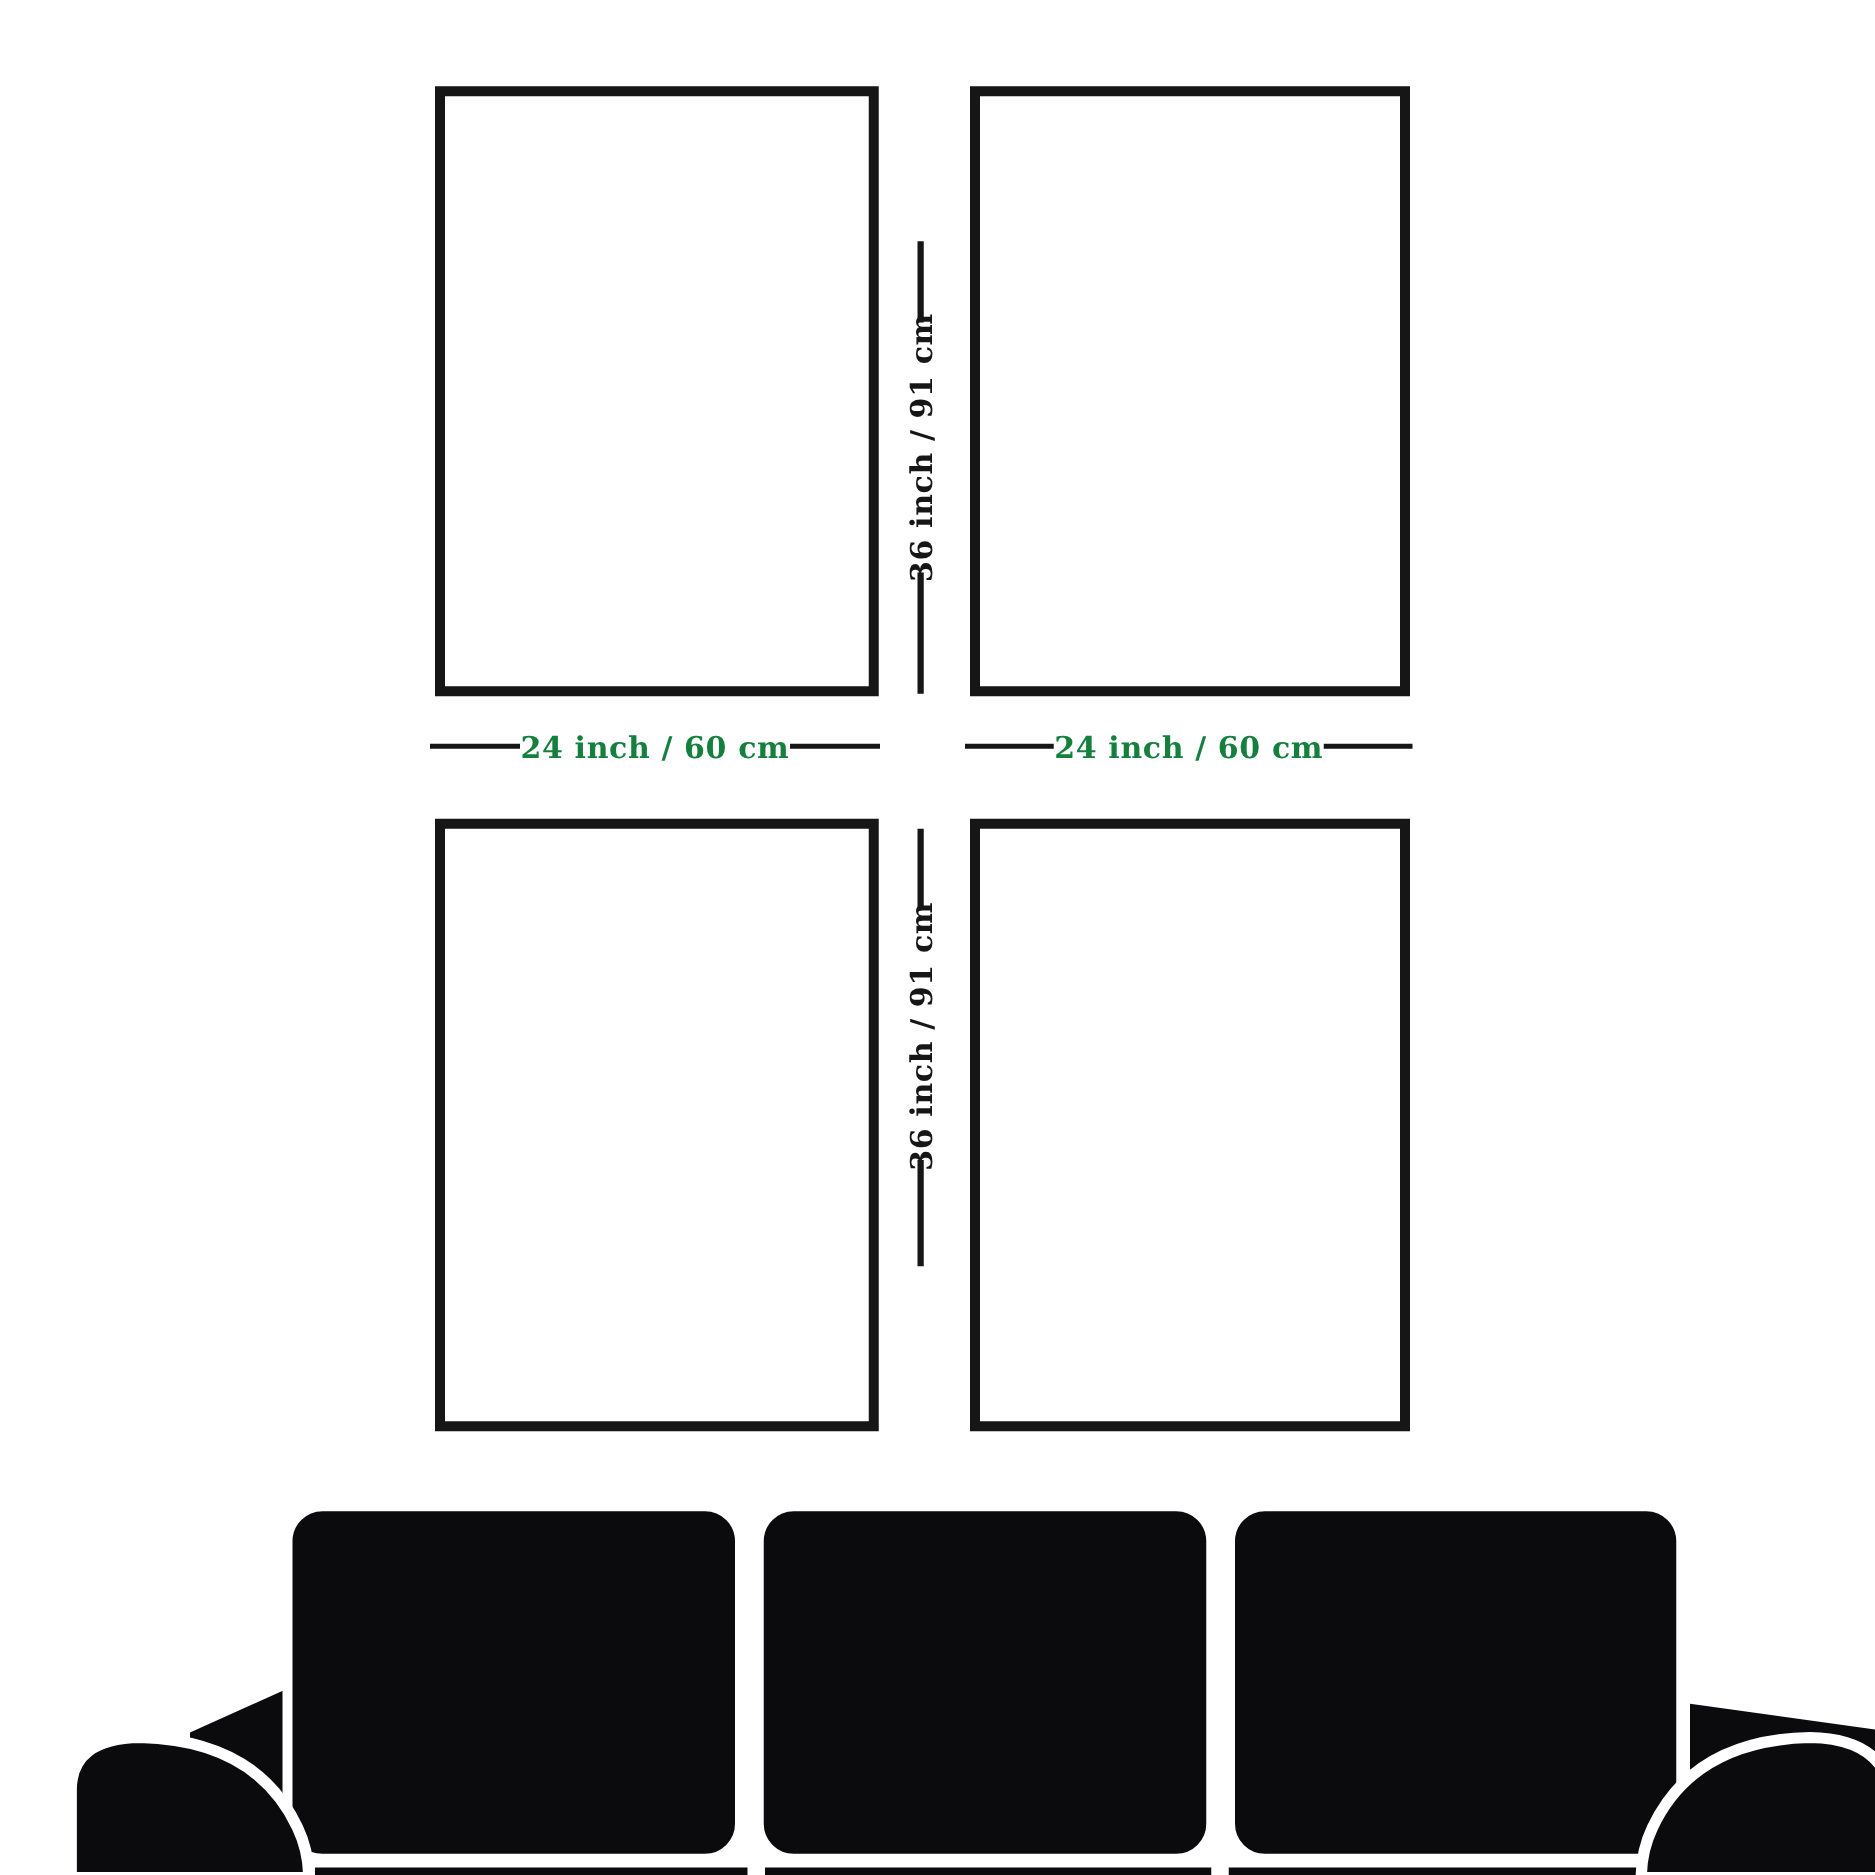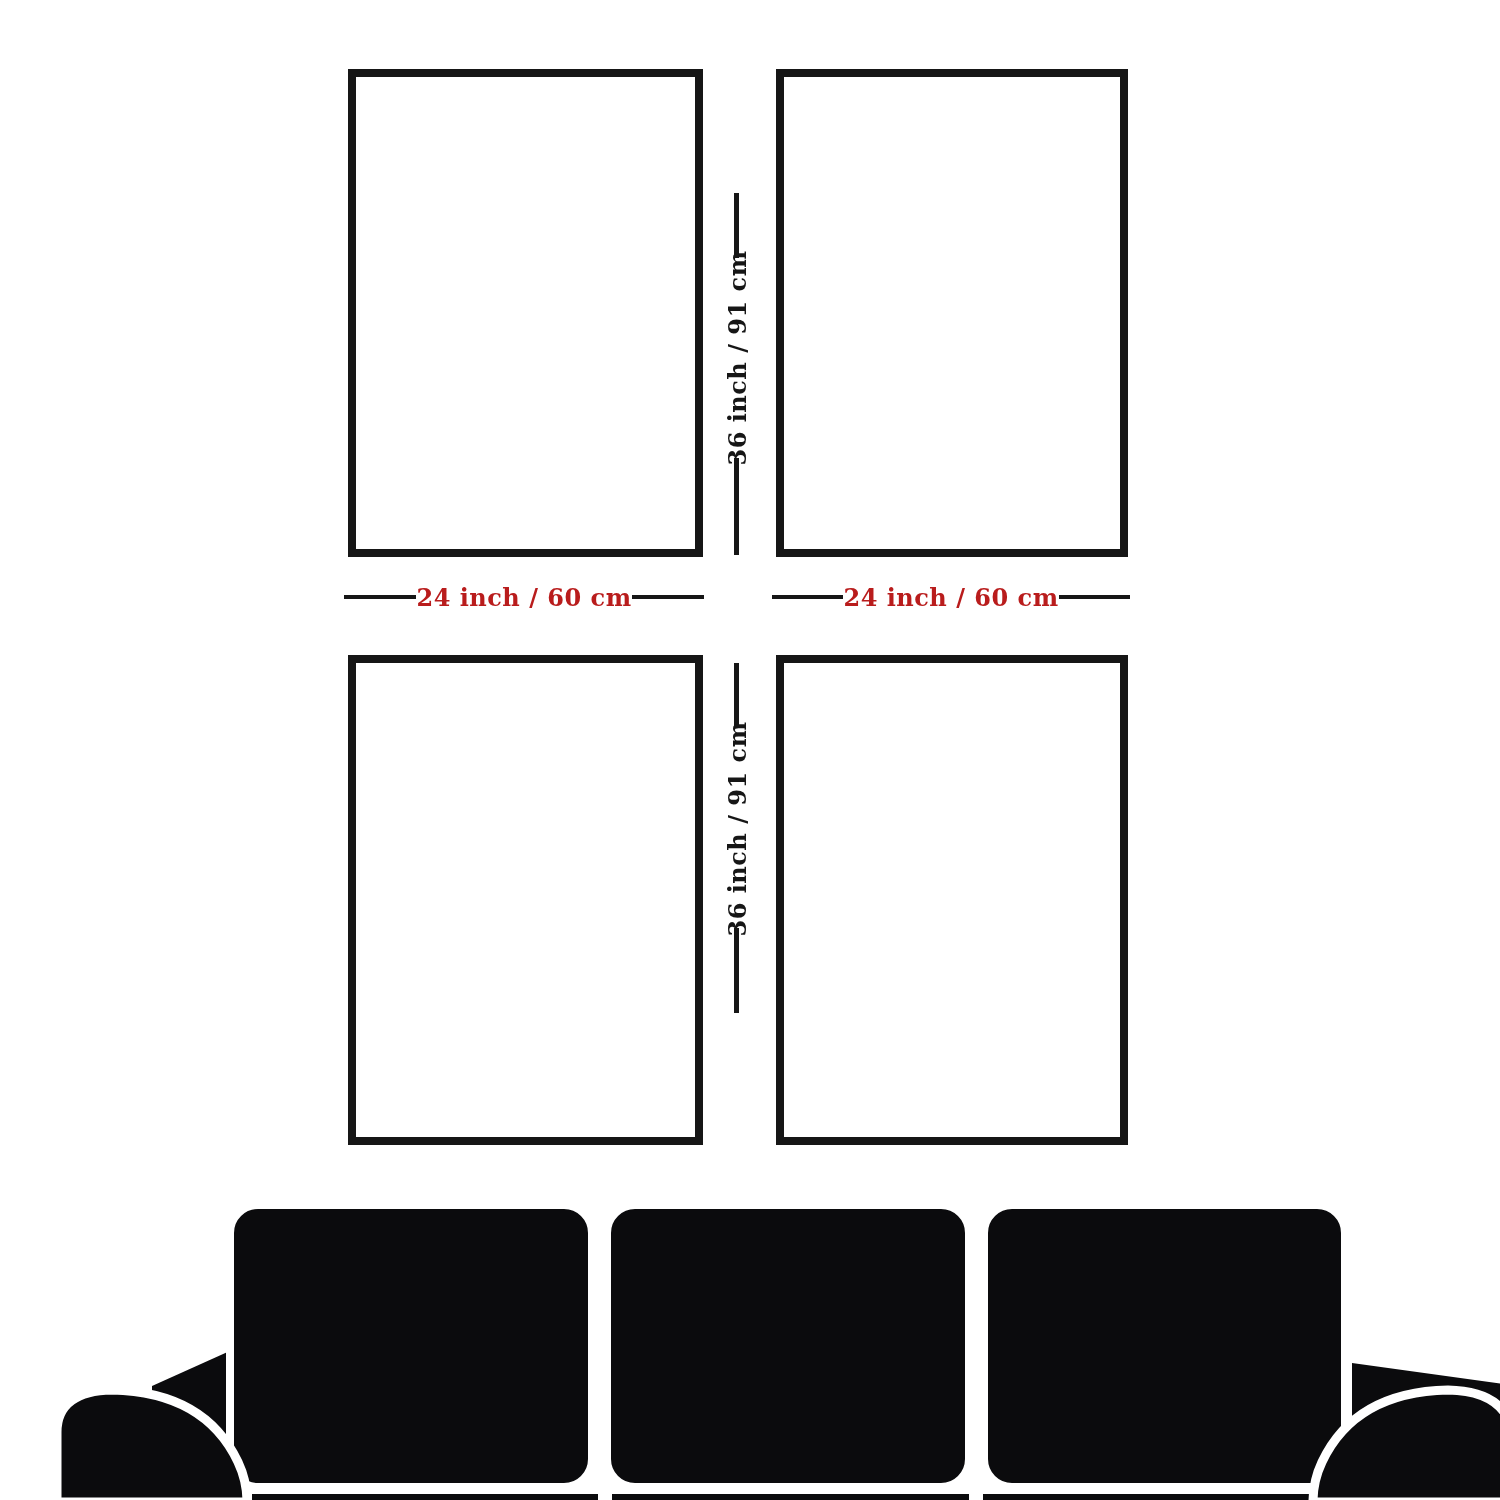--- a/index.html
+++ b/index.html
@@ -19,21 +19,21 @@
 
   .hlabel {
     position:absolute; top:577px; height:40px;
     display:flex; align-items:center; justify-content:space-between;
   }
   .hlabel-left  { left:344px; width:360px; }
   .hlabel-right { left:772px; width:358px; }
   .hdash { width:82px; height:4px; background:#161616; }
   .dim-text {
     font-size:24px; font-weight:700; letter-spacing:0.5px;
-    color:#b91c1c; white-space:nowrap;
+    color:#15803d; white-space:nowrap;
   }
 
   .vline { position:absolute; left:734px; width:5px; background:#161616; }
   .vline-t1 { top:193px; height:65px; }
   .vline-t2 { top:458px; height:97px; }
   .vline-b1 { top:663px; height:65px; }
   .vline-b2 { top:928px; height:85px; }
 
   .vtext {
     position:absolute; left:737px; white-space:nowrap;

